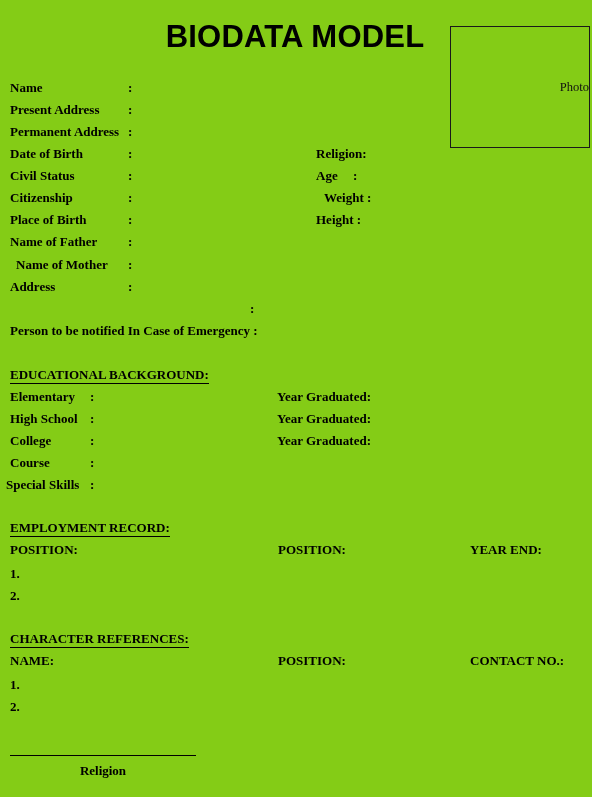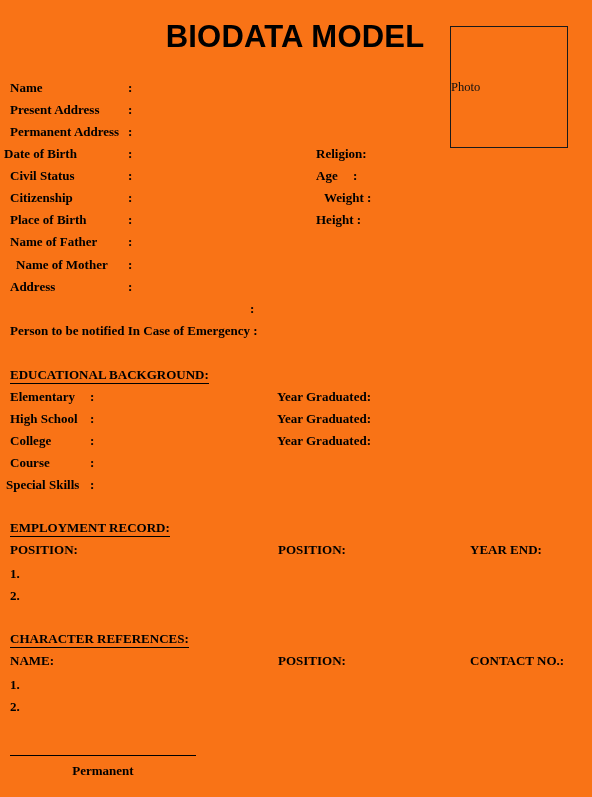--- a/index.html
+++ b/index.html
@@ -8,21 +8,21 @@
     background: #ffffff;
   }
   body {
     font-family: "Liberation Serif", "DejaVu Serif", serif;
     color: #000000;
   }
   #page {
     position: relative;
     width: 592px;
     height: 797px;
-    background: #f97316;
+    background: #84cc16;
     overflow: hidden;
   }
 
   
   #doc-title {
     position: absolute;
     left: 150px;
     top: 20px;
     width: 290px;
     text-align: center;
@@ -32,27 +32,27 @@
     letter-spacing: 0.2px;
     line-height: 34px;
     white-space: nowrap;
   }
 
   
   #photo-box {
     position: absolute;
     left: 450px;
     top: 26px;
-    width: 118px;
+    width: 140px;
     height: 122px;
     border: 1.5px solid #1a1a1a;
     box-sizing: border-box;
     display: flex;
     align-items: center;
-    justify-content: flex-start;
+    justify-content: flex-end;
   }
   #photo-box .photo-label {
     font-size: 12.5px;
     font-weight: normal;
     color: #111;
   }
 
   
   .lbl {
     position: absolute;
@@ -112,21 +112,21 @@
 
   <div class="lbl" style="left:10px; top:81px;">Name</div>
   <div class="colon" style="left:128px; top:81px;">:</div>
 
   <div class="lbl" style="left:10px; top:103px;">Present Address</div>
   <div class="colon" style="left:128px; top:103px;">:</div>
 
   <div class="lbl" style="left:10px; top:125px;">Permanent Address</div>
   <div class="colon" style="left:128px; top:125px;">:</div>
 
-  <div class="lbl" style="left:4px; top:147px;">Date of Birth</div>
+  <div class="lbl" style="left:10px; top:147px;">Date of Birth</div>
   <div class="colon" style="left:128px; top:147px;">:</div>
 
   <div class="lbl" style="left:10px; top:169px;">Civil Status</div>
   <div class="colon" style="left:128px; top:169px;">:</div>
 
   <div class="lbl" style="left:10px; top:191px;">Citizenship</div>
   <div class="colon" style="left:128px; top:191px;">:</div>
 
   <div class="lbl" style="left:10px; top:213px;">Place of Birth</div>
   <div class="colon" style="left:128px; top:213px;">:</div>
@@ -184,15 +184,15 @@
   <div class="section-head" style="left:10px; top:632px;">CHARACTER REFERENCES:</div>
 
   <div class="lbl" style="left:10px; top:654px;">NAME:</div>
   <div class="lbl" style="left:278px; top:654px;">POSITION:</div>
   <div class="lbl" style="left:470px; top:654px;">CONTACT NO.:</div>
 
   <div class="lbl" style="left:10px; top:678px;">1.</div>
   <div class="lbl" style="left:10px; top:700px;">2.</div>
 
   <div id="signature-rule"></div>
-  <div id="applicant-label">Permanent</div>
+  <div id="applicant-label">Religion</div>
 
 </div>
 
 </body></html>

